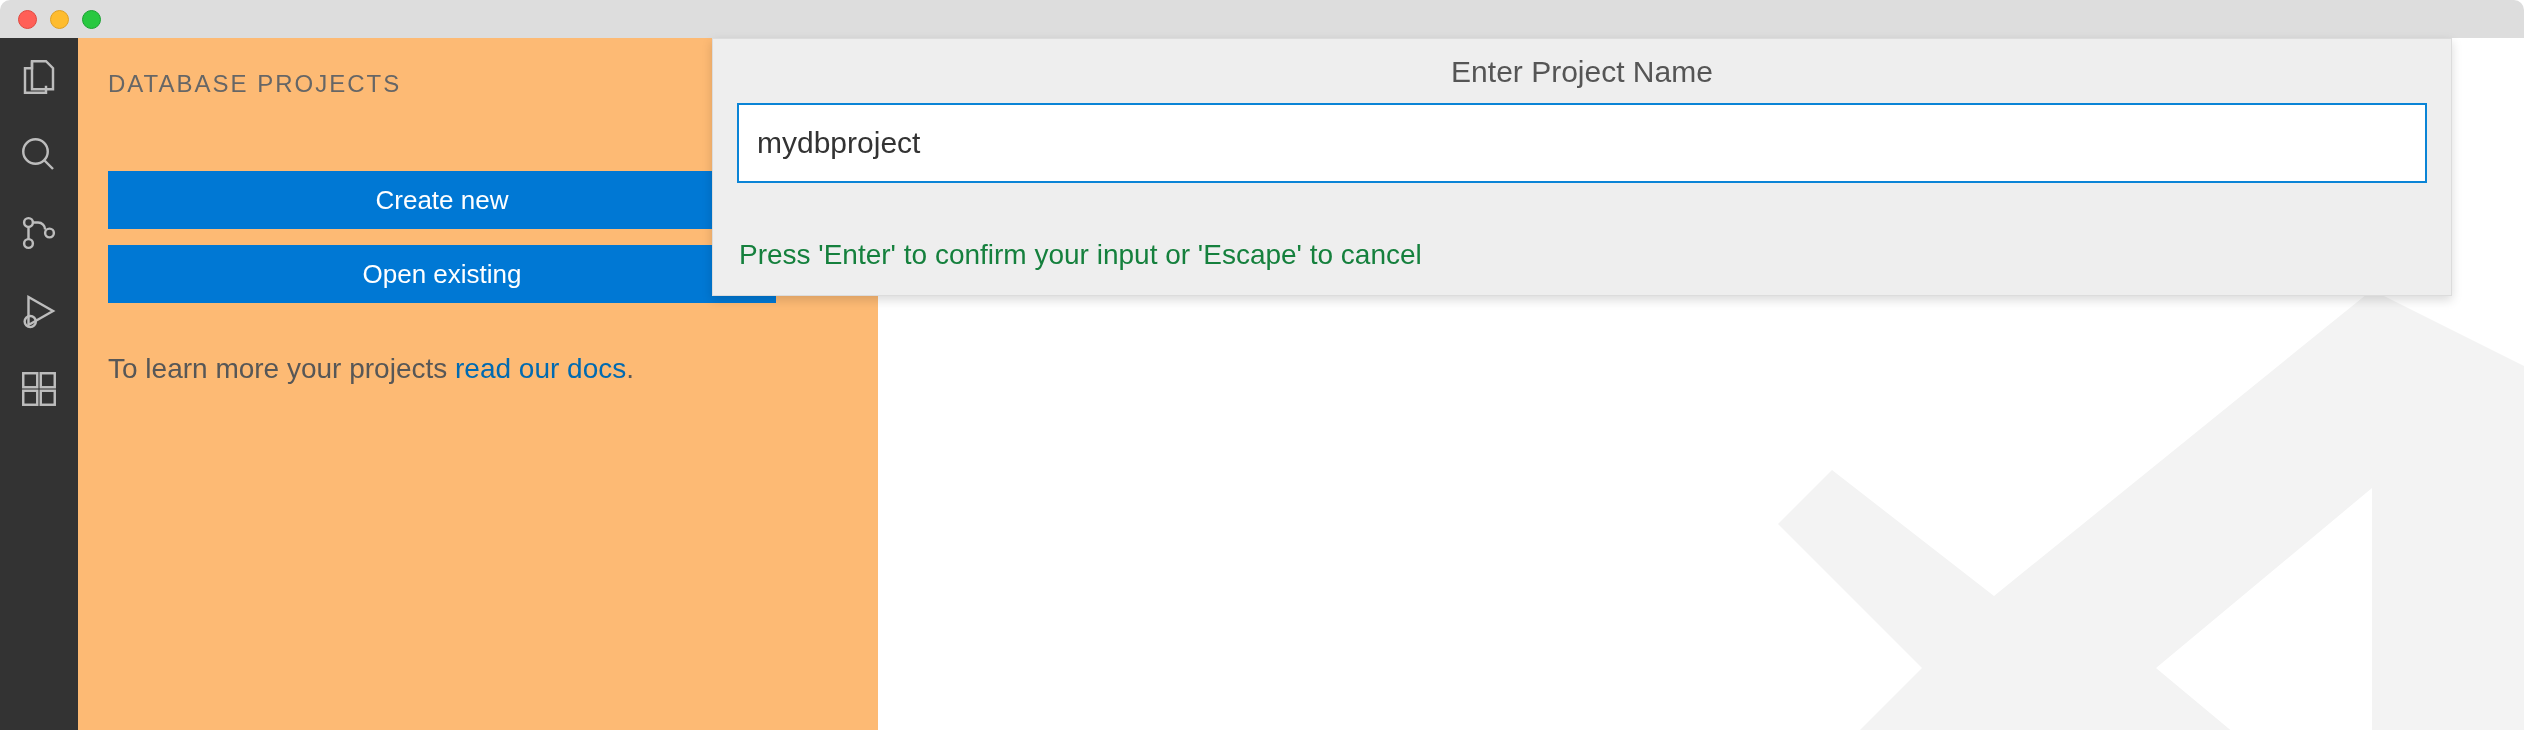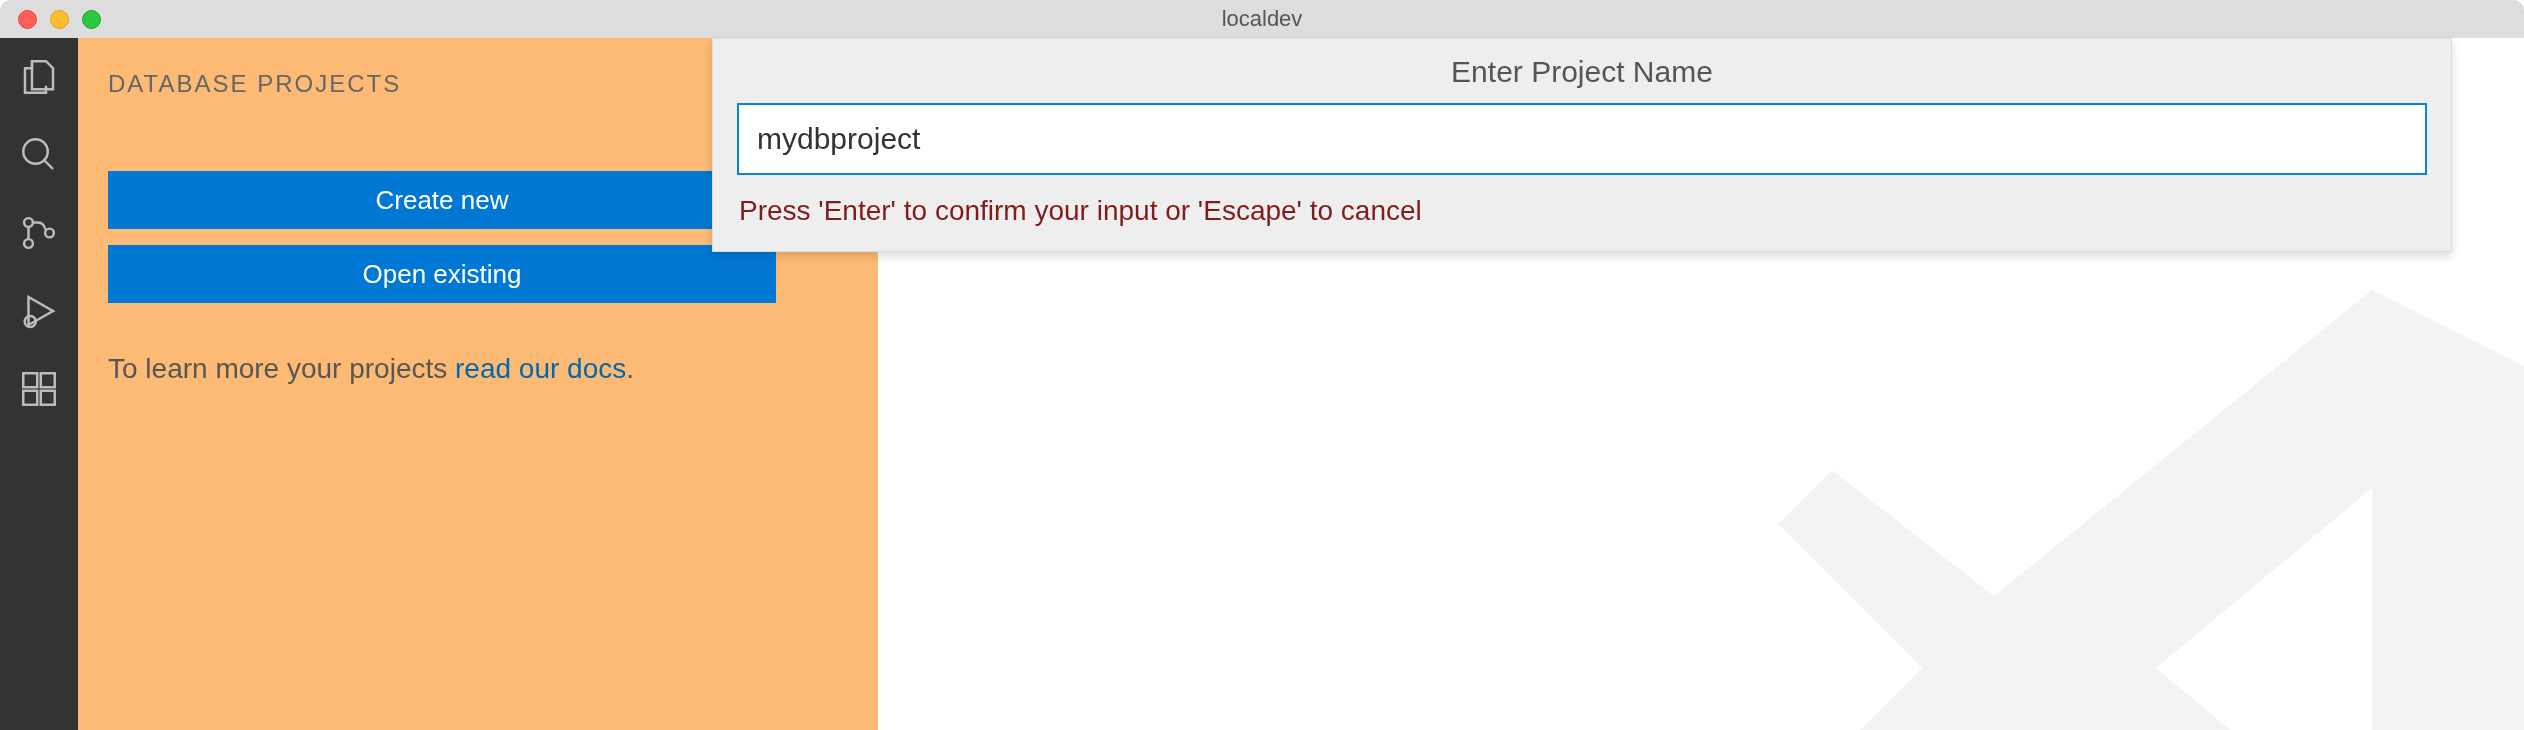--- a/index.html
+++ b/index.html
@@ -104,42 +104,42 @@
     z-index: 50;
   }
   .qi-title {
     text-align: center;
     font-size: 30px;
     color: #555;
     padding: 16px 0 14px 0;
   }
   .qi-input-wrap { padding: 0 24px; }
   .qi-input {
-    width: 100%; height: 72px;
+    width: 100%; height: 80px;
     border: 2px solid #0a84d6;
     background: #ffffff;
     font-size: 30px; color: #333;
     padding: 0 18px;
     outline: none;
   }
   .qi-hint {
-    font-size: 28px; color: #7f1d1d;
+    font-size: 28px; color: #15803d;
     padding: 20px 26px 24px 26px;
+    margin-top: 36px;
   }
 </style>
 </head>
 <body>
 
 <div class="titlebar">
   <div class="traffic-lights">
     <span class="tl red"></span>
     <span class="tl yellow"></span>
     <span class="tl green"></span>
   </div>
-  <div class="title-text">localdev</div>
 </div>
 
 <div class="workbench">
 
   <div class="activitybar">
     <span class="act-icon">
       <svg viewBox="0 0 24 24">
           <path d="M8 3h8l4 4v12H8z"></path>
           <path d="M8 3v4H4v14h12v-4"></path>
         </svg>

